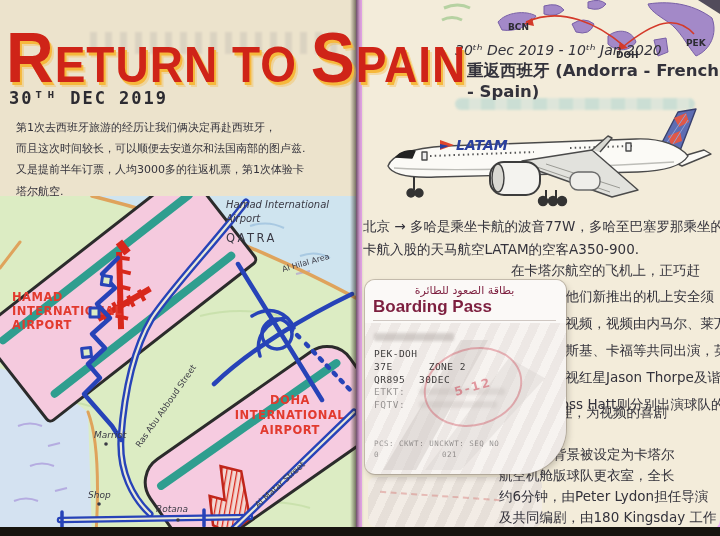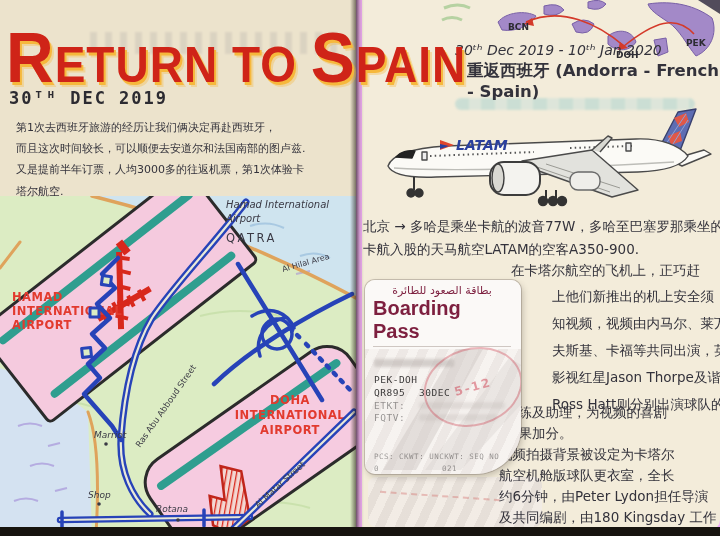--- a/index.html
+++ b/index.html
@@ -30,32 +30,32 @@
   #bleed{position:absolute;left:90px;top:32px;width:250px;height:22px;opacity:.13;z-index:1;
     background:repeating-linear-gradient(90deg,#6b6b7a 0 7px,transparent 7px 15px);filter:blur(1px);}
 
   
   #date-range{position:absolute;left:455px;top:42px;font-size:14px;font-style:italic;z-index:5;}
   #subtitle{position:absolute;left:452px;top:60px;font-size:16.5px;font-weight:600;z-index:5;margin-left:15px;}
   .scribble-band{position:absolute;height:12px;border-radius:6px;opacity:.25;filter:blur(1px);z-index:1;
     background:repeating-linear-gradient(90deg,#58b7c4 0 14px,#9fd4da 14px 26px);}
 
   
-  #boarding-pass{position:absolute;left:365px;top:280px;width:156px;height:194px;z-index:3;
+  #boarding-pass{position:absolute;left:365px;top:280px;width:201px;height:194px;z-index:3;
     background:#f7f4f1;border-radius:10px 10px 46px 10px;box-shadow:0 0 0 1px rgba(120,110,100,.35),2px 3px 6px rgba(60,50,40,.25);
     overflow:hidden;}
   #bp-stripes{position:absolute;left:0;top:36px;width:100%;height:158px;opacity:.55;
     background:repeating-linear-gradient(115deg,#f6f2ef 0 9px,#e5dedb 9px 18px);}
   #bp-oryx{position:absolute;left:18px;top:60px;width:150px;height:130px;opacity:.45;background:#cdc6c2;
     clip-path:polygon(0 100%,52% 0,70% 0,22% 100%);}
   #bp-oryx2{position:absolute;left:60px;top:78px;width:120px;height:112px;opacity:.35;background:#d5cecb;
     clip-path:polygon(0 100%,70% 0,100% 18%,30% 100%);}
   #bp-head{position:relative;z-index:2;padding:4px 10px 2px 8px;background:#fbf9f7;}
   #bp-arabic{font-size:11px;color:#7d1f3f;text-align:center;}
-  #bp-title{font-size:20px;font-weight:700;color:#7d1f3f;font-family:"Liberation Sans",sans-serif;}
+  #bp-title{font-size:17px;font-weight:700;color:#7d1f3f;font-family:"Liberation Sans",sans-serif;}
   #bp-rule{height:1px;background:#cfc7c2;margin-top:3px;}
   #bp-body{position:relative;z-index:2;padding:8px 9px 0 9px;
     font-family:"DejaVu Sans Mono",monospace;font-size:9.5px;color:#3c3a3a;letter-spacing:.5px;}
   .bp-row{display:flex;gap:14px;line-height:1.35;}
   .blurbar{display:inline-block;background:#b9b2ae;opacity:.55;filter:blur(1.5px);border-radius:2px;}
   .faded{opacity:.5;}
   #bp-pcs{font-size:7.5px;margin-top:26px;line-height:1.5;}
   #bp-stamp{position:absolute;z-index:3;left:58px;top:68px;width:96px;height:74px;transform:rotate(-16deg);
     border:2px solid rgba(201,42,61,.32);border-radius:50%;color:rgba(201,42,61,.45);
     display:flex;align-items:center;justify-content:center;font-size:12px;font-weight:700;letter-spacing:2px;}
@@ -298,20 +298,24 @@
       <div id="bp-rule"></div>
     </div>
     <div id="bp-body">
       <div class="bp-row">
           <span class="blurbar" style="width:80px;height:8px;margin:2px 0"></span>
         </div>
       <div class="bp-row" style="margin-top:5px">
           <span>PEK-DOH</span>
         </div>
       <div class="bp-row">
+          <span>37E</span>
+          <span style="margin-left:22px">ZONE 2</span>
+        </div>
+      <div class="bp-row">
           <span>QR895</span>
           <span style="">30DEC</span>
         </div>
       <div class="bp-row faded">
           <span>ETKT:</span>
           <span class="blurbar" style="width:86px;height:7px;margin-top:2px"></span>
         </div>
       <div class="bp-row faded">
           <span>FQTV:</span>
           <span class="blurbar" style="width:78px;height:7px;margin-top:2px"></span>

